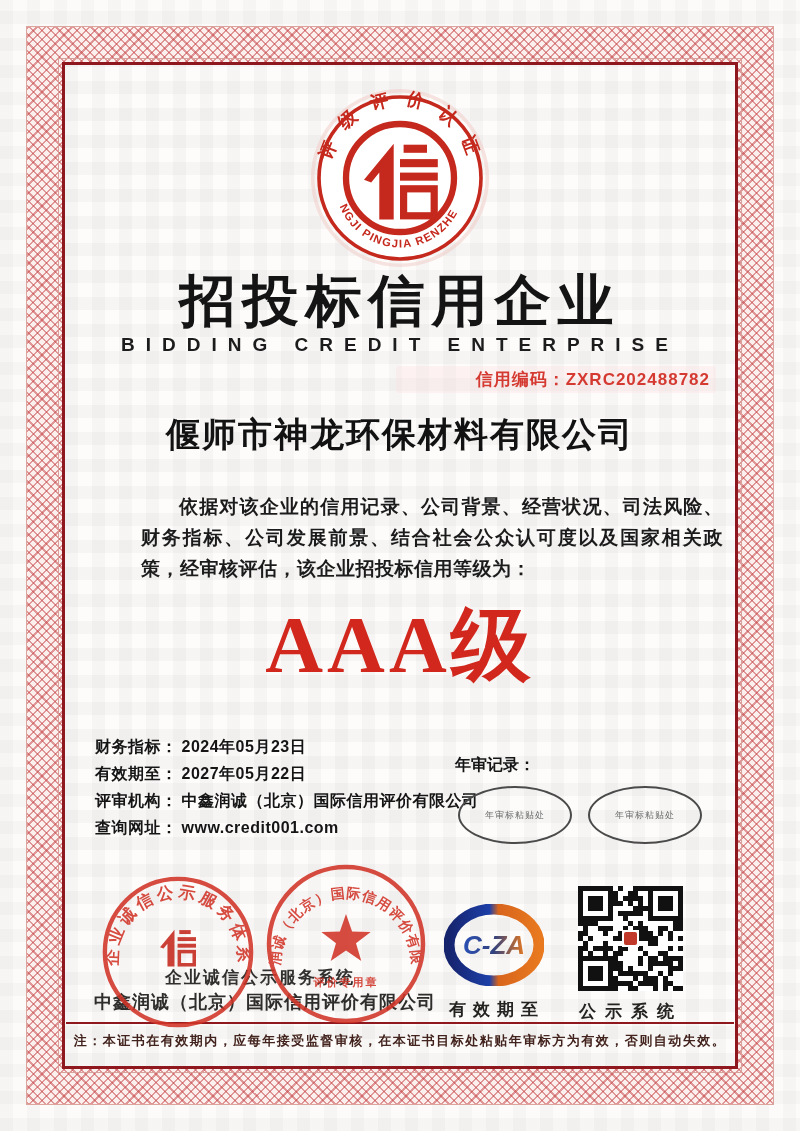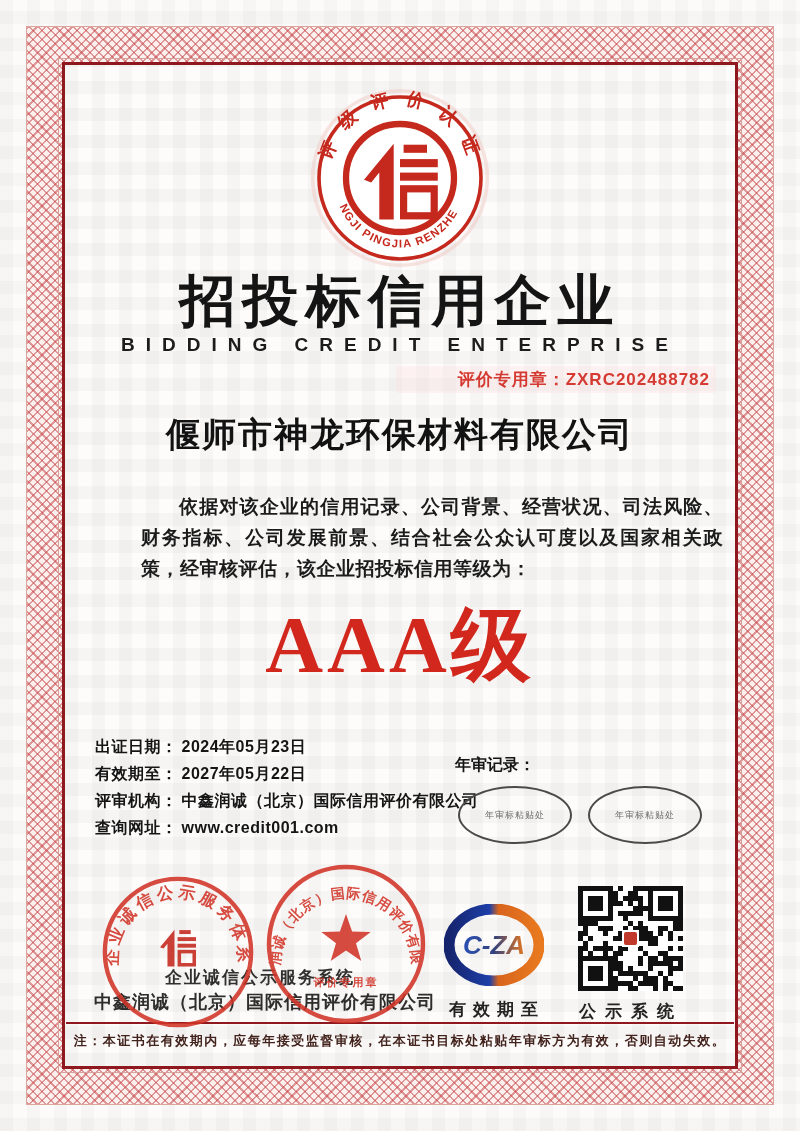--- a/index.html
+++ b/index.html
@@ -147,30 +147,30 @@
         <rect x="104" y="63" width="26" height="9"></rect>
         <rect x="100" y="79" width="42" height="9"></rect>
         <rect x="100" y="94" width="42" height="9"></rect>
         <rect x="104" y="112" width="34" height="30" fill="none" stroke="#c5281c" stroke-width="8"></rect>
       </g>
     </svg>
   </div>
 
   <div class="title">招投标信用企业</div>
   <div class="subtitle">BIDDING CREDIT ENTERPRISE</div>
-  <div class="credit-code-line"><span>评价专用章：</span><span>ZXRC202488782</span></div>
+  <div class="credit-code-line"><span>信用编码：</span><span>ZXRC202488782</span></div>
 
   <div class="company-name">偃师市神龙环保材料有限公司</div>
 
   <div class="body-paragraph">依据对该企业的信用记录、公司背景、经营状况、司法风险、财务指标、公司发展前景、结合社会公众认可度以及国家相关政策，经审核评估，该企业招投标信用等级为：</div>
 
   <div class="grade">AAA级</div>
 
   <div class="details">
-    <div class="detail-row"><span class="lbl">出证日期：</span><span>2024年05月23日</span></div>
+    <div class="detail-row"><span class="lbl">财务指标：</span><span>2024年05月23日</span></div>
     <div class="detail-row"><span class="lbl">有效期至：</span><span>2027年05月22日</span></div>
     <div class="detail-row"><span class="lbl">评审机构：</span><span>中鑫润诚（北京）国际信用评价有限公司</span></div>
     <div class="detail-row"><span class="lbl">查询网址：</span><span>www.credit001.com</span></div>
   </div>
 
   <div class="annual-title">年审记录：</div>
   <div class="oval oval-1">
       <span>年审标粘贴处</span>
     </div>
   <div class="oval oval-2">

